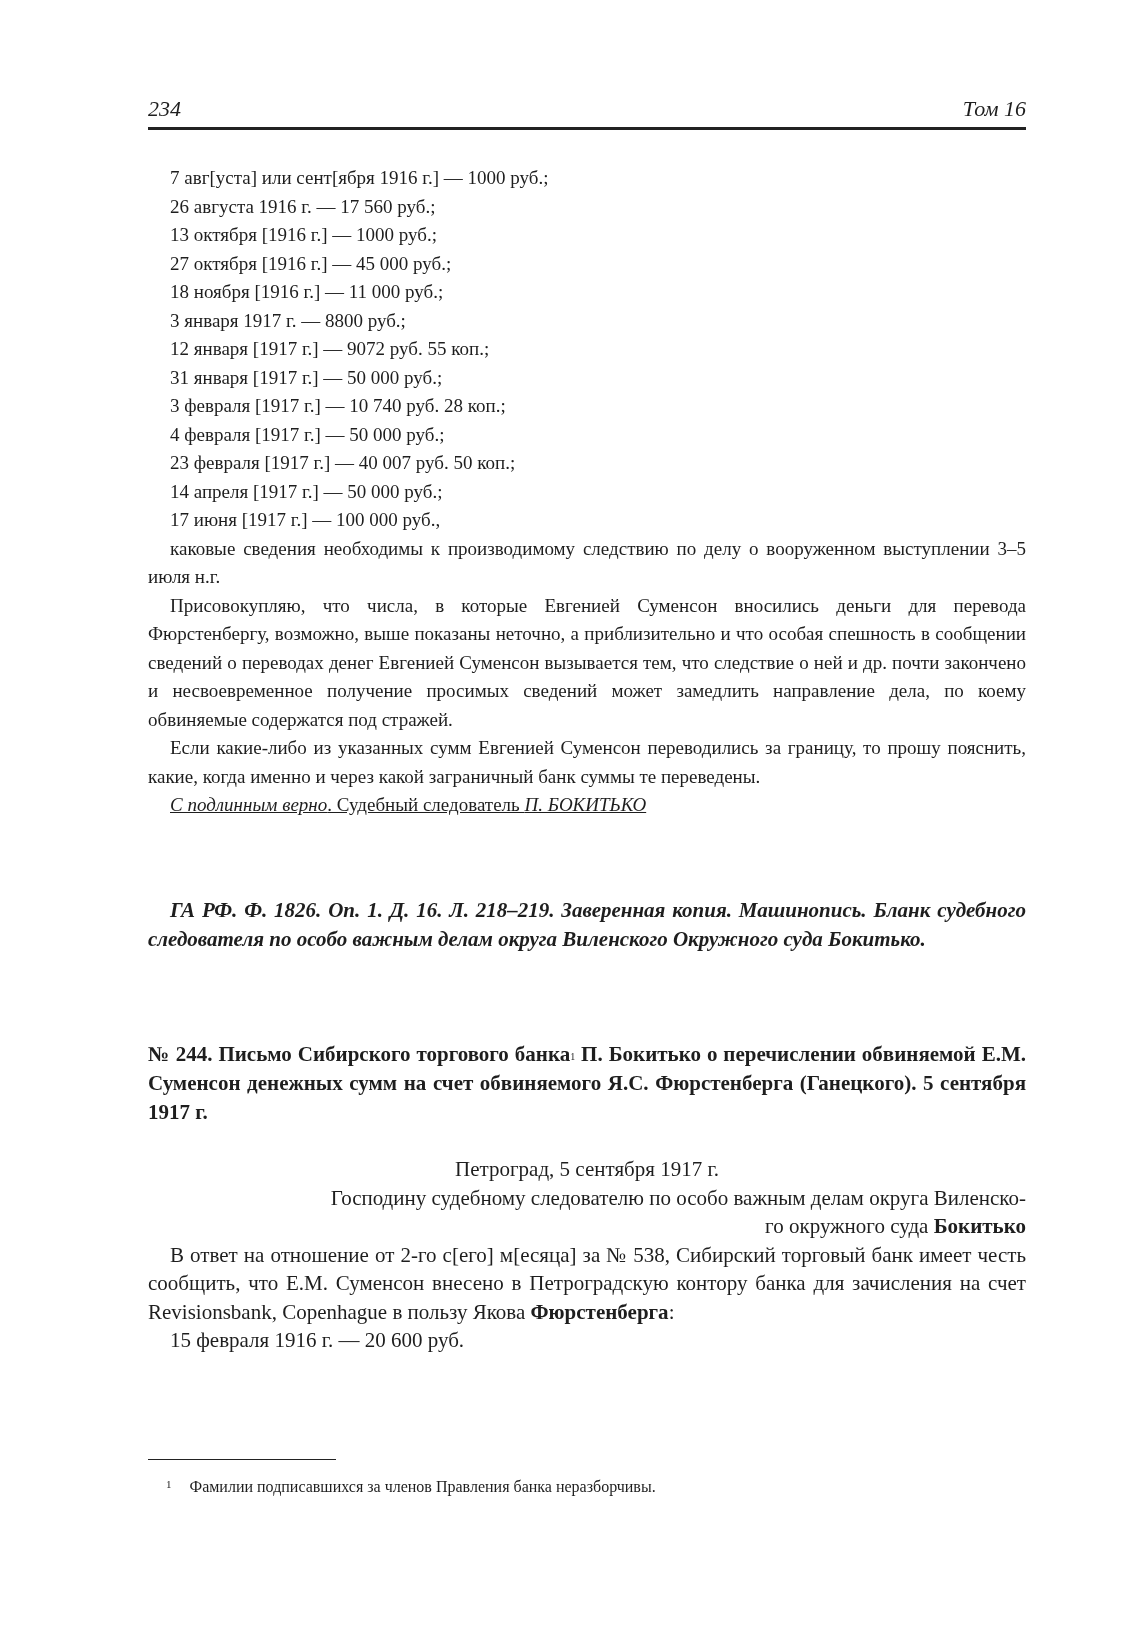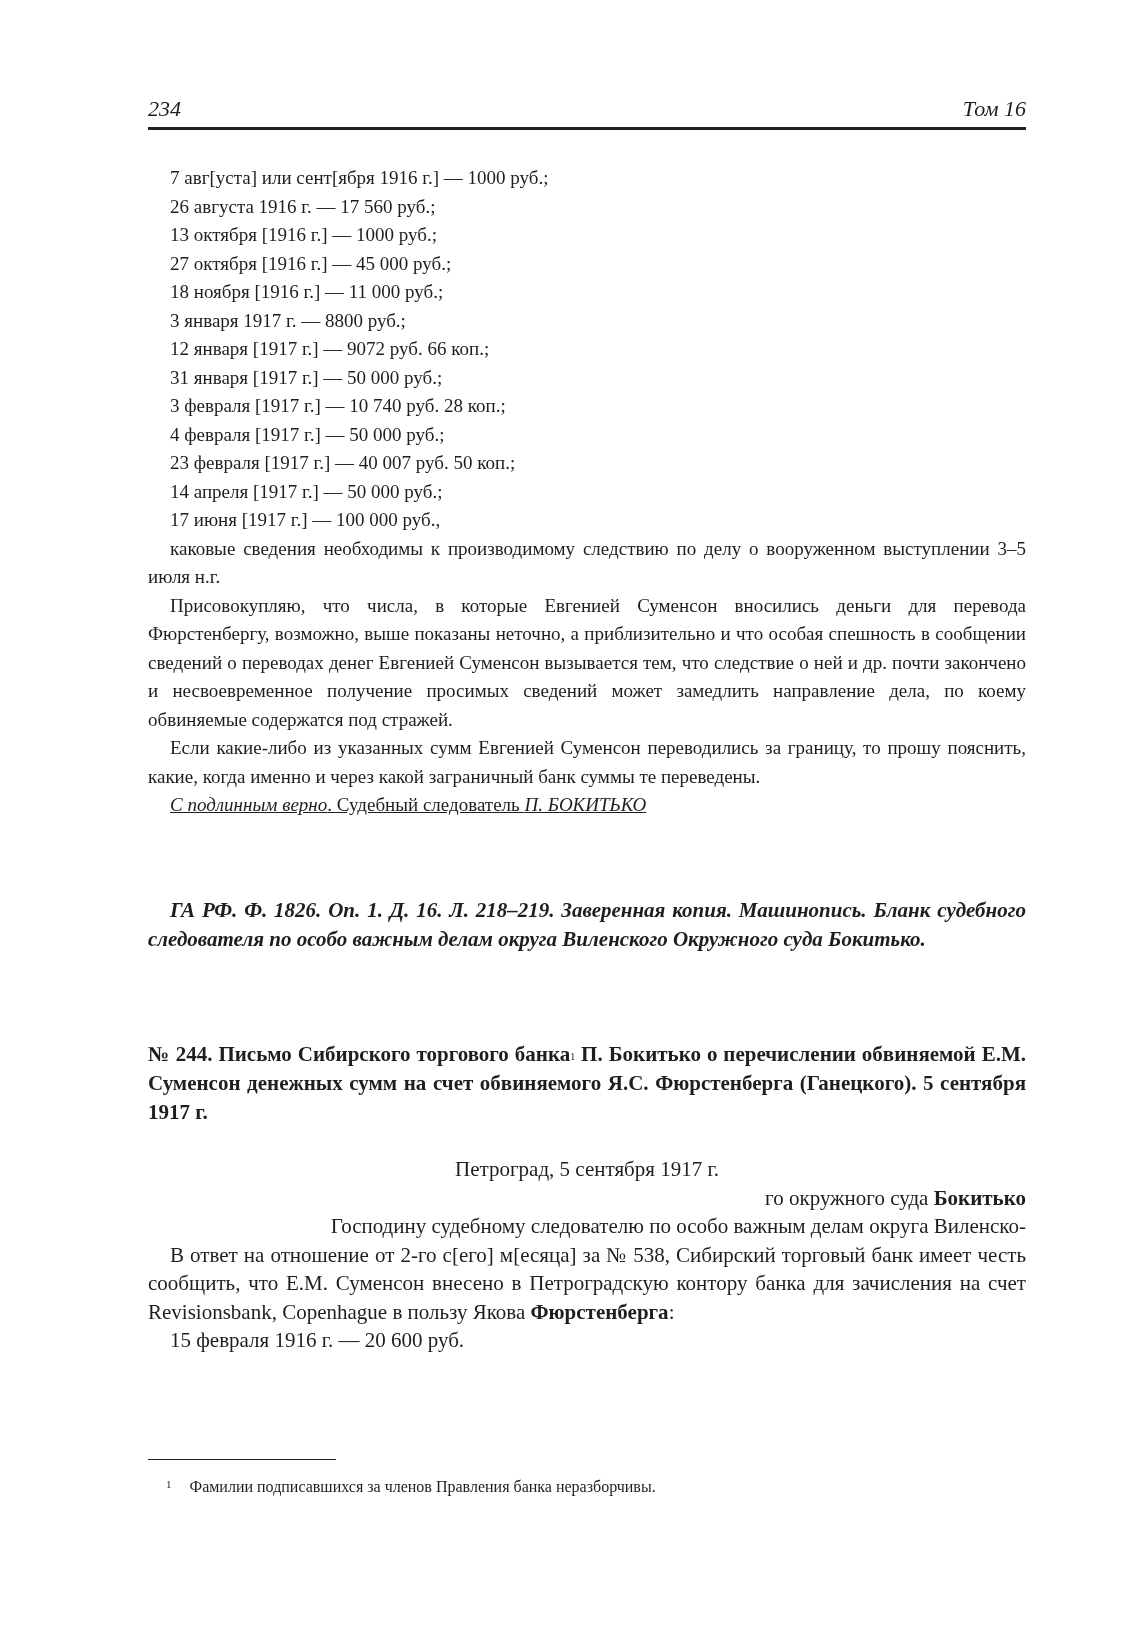--- a/index.html
+++ b/index.html
@@ -55,42 +55,42 @@
   <div class="head-rule"></div>
 
   <div class="body">
     <div>
       <div class="list-line">7 авг[уста] или сент[ября 1916 г.] — 1000 руб.;</div>
       <div class="list-line">26 августа 1916 г. — 17 560 руб.;</div>
       <div class="list-line">13 октября [1916 г.] — 1000 руб.;</div>
       <div class="list-line">27 октября [1916 г.] — 45 000 руб.;</div>
       <div class="list-line">18 ноября [1916 г.] — 11 000 руб.;</div>
       <div class="list-line">3 января 1917 г. — 8800 руб.;</div>
-      <div class="list-line">12 января [1917 г.] — 9072 руб. 66 коп.;</div>
+      <div class="list-line">12 января [1917 г.] — 9072 руб. 55 коп.;</div>
       <div class="list-line">31 января [1917 г.] — 50 000 руб.;</div>
       <div class="list-line">3 февраля [1917 г.] — 10 740 руб. 28 коп.;</div>
       <div class="list-line">4 февраля [1917 г.] — 50 000 руб.;</div>
       <div class="list-line">23 февраля [1917 г.] — 40 007 руб. 50 коп.;</div>
       <div class="list-line">14 апреля [1917 г.] — 50 000 руб.;</div>
       <div class="list-line">17 июня [1917 г.] — 100 000 руб.,</div>
     </div>
     <p class="para">каковые сведения необходимы к производимому следствию по делу о вооруженном выступлении 3–5 июля н.г.</p>
     <p class="para">Присовокупляю, что числа, в которые Евгенией Суменсон вносились деньги для перевода Фюрстенбергу, возможно, выше показаны неточно, а приблизительно и что особая спешность в сообщении сведений о переводах денег Евгенией Суменсон вызывается тем, что следствие о ней и др. почти закончено и несвоевременное получение просимых сведений может замедлить направление дела, по коему обвиняемые содержатся под стражей.</p>
     <p class="para">Если какие-либо из указанных сумм Евгенией Суменсон переводились за границу, то прошу пояснить, какие, когда именно и через какой заграничный банк суммы те переведены.</p>
     <div class="sig"><span class="it">С подлинным верно</span><span>. Судебный следователь </span><span class="it">П. БОКИТЬКО</span></div>
   </div>
 
   <div class="source">ГА РФ. Ф. 1826. Оп. 1. Д. 16. Л. 218–219. Заверенная копия. Машинопись. Бланк судебного следователя по особо важным делам округа Виленского Окружного суда Бокитько.</div>
 
   <div class="doc-title"><span>№ 244. Письмо Сибирского торгового банка</span><sup>1</sup><span> П. Бокитько о перечислении обвиняемой Е.М. Суменсон денежных сумм на счет обвиняемого Я.С. Фюрстенберга (Ганецкого). 5 сентября 1917 г.</span></div>
 
   <div class="letter">
     <div class="right">Петроград, 5 сентября 1917 г.</div>
+    <div class="addressee">Господину судебному следователю по особо важным делам округа Виленско-</div>
     <div class="addressee"><span>го окружного суда </span><span class="b">Бокитько</span></div>
-    <div class="addressee">Господину судебному следователю по особо важным делам округа Виленско-</div>
     <p class="para"><span>В ответ на отношение от 2-го с[его] м[есяца] за № 538, Сибирский торговый банк имеет честь сообщить, что Е.М. Суменсон внесено в Петроградскую контору банка для зачисления на счет Revisionsbank, Copenhague в пользу Якова </span><span class="b">Фюрстенберга</span><span>:</span></p>
     <div class="list-line">15 февраля 1916 г. — 20 600 руб.</div>
   </div>
 
   <div class="fn-rule"></div>
   <div class="footnote"><span class="mark">1</span><span>Фамилии подписавшихся за членов Правления банка неразборчивы.</span></div>
 
 </div>
 
 </body></html>

